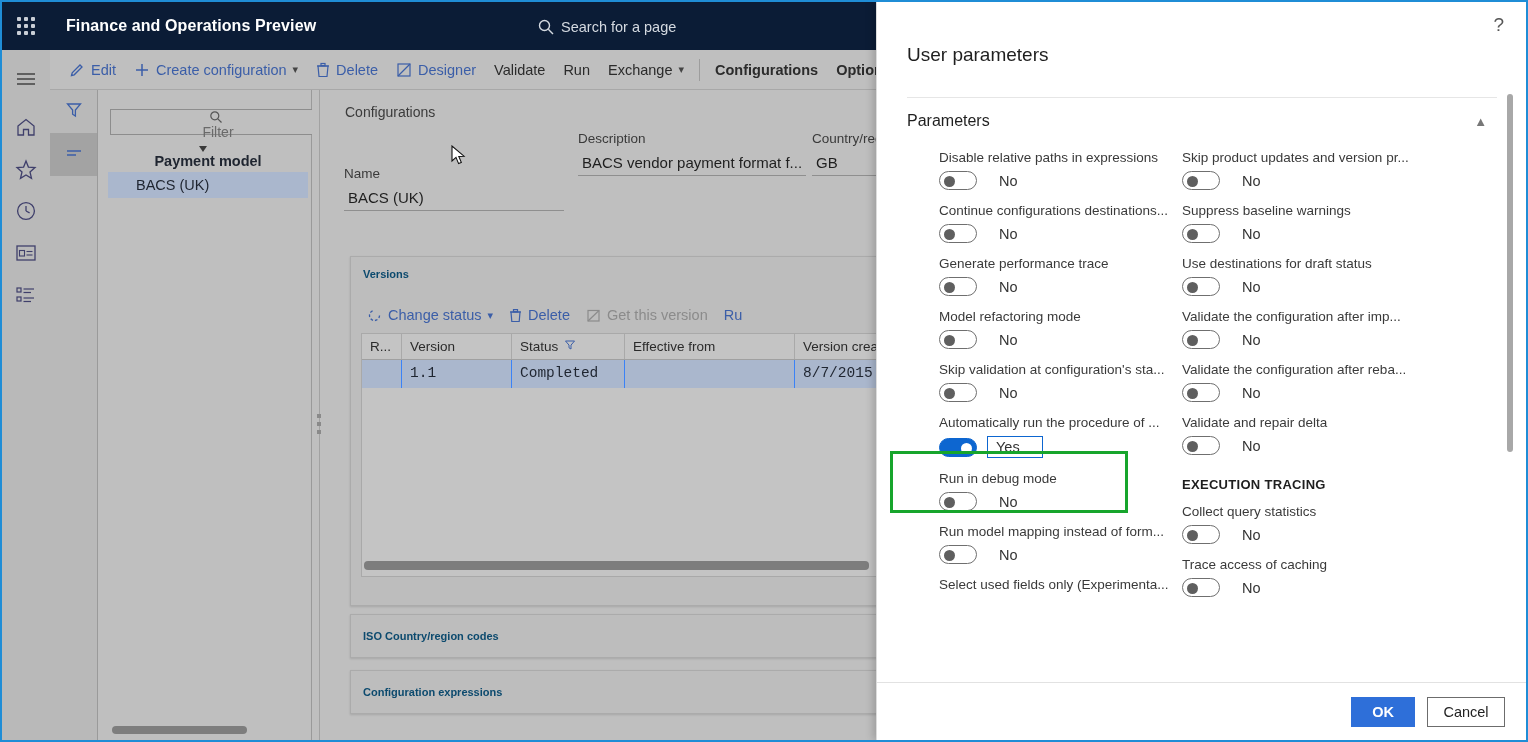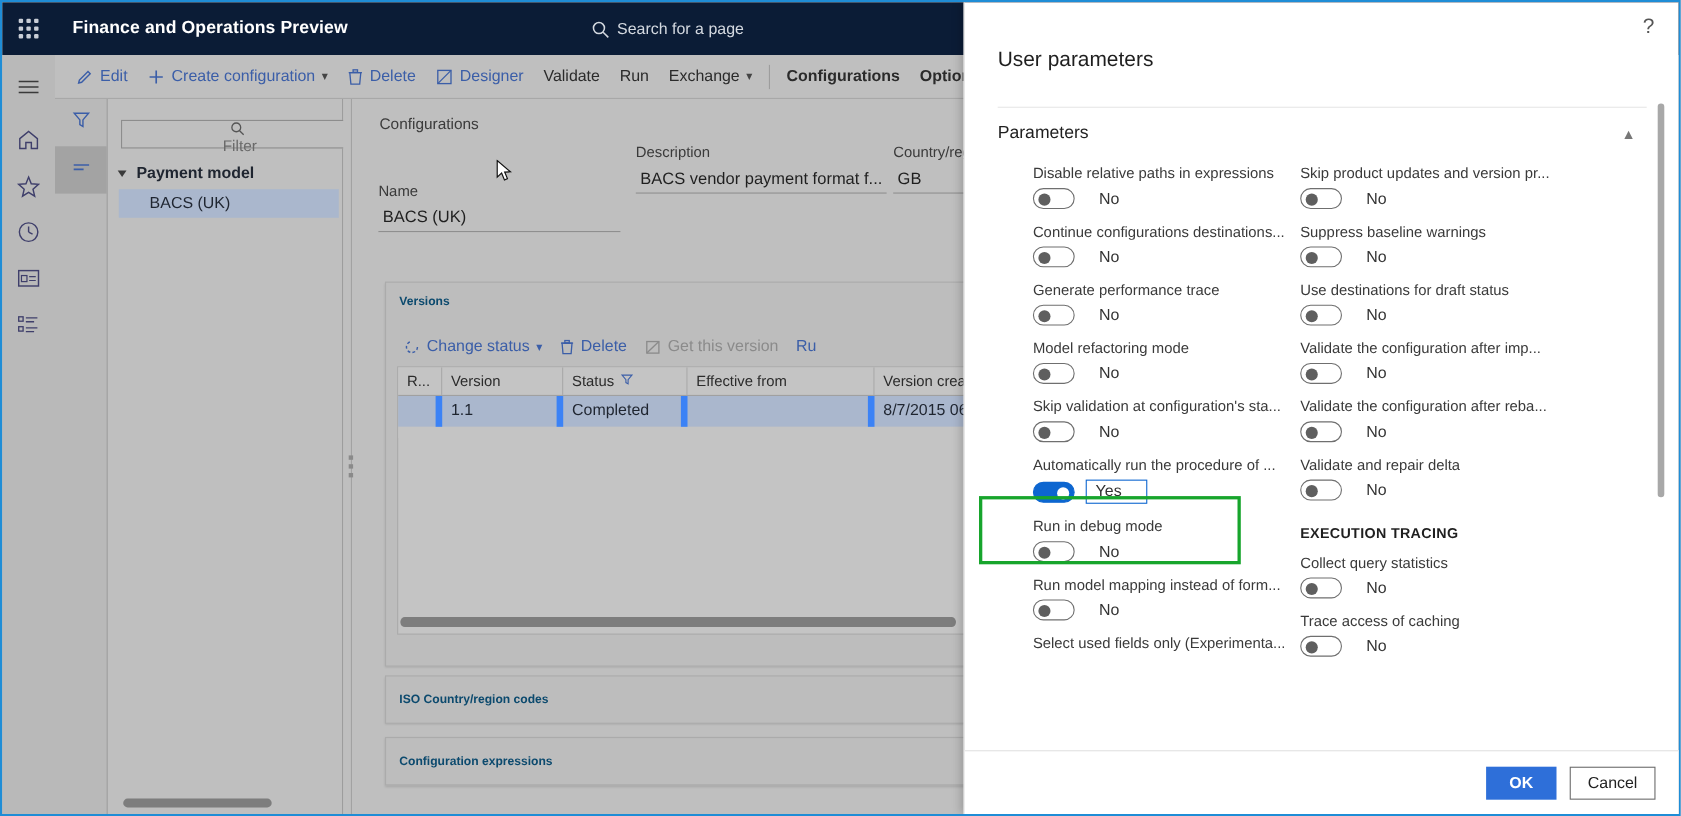--- a/index.html
+++ b/index.html
@@ -84,21 +84,21 @@
   }
   #filter-input {
     position: absolute; left: 12px; top: 19px; width: 216px; height: 26px;
     background: #bfbfbf; border: 1px solid #8d8d8d;
     display: flex; align-items: center; padding: 0 6px; cursor: text; flex-direction: column;
   }
   #filter-input .mag { width: 14px; height: 14px; margin-right: 5px; }
   #filter-ph { color: #6a6a6a; font-size: 14px; }
   .tree-group {
     position: absolute; left: 10px; top: 55px; width: 200px; height: 26px;
-    display: flex; align-items: center; cursor: pointer;
+    display: flex; align-items: center; cursor: pointer; flex-direction: column;
   }
   .tri { width: 0; height: 0; border-left: 6px solid #3a3a3a; border-top: 4px solid transparent;
          border-bottom: 4px solid transparent; transform: rotate(90deg); margin-right: 10px; }
   .tree-group span { font-size: 14.5px; font-weight: bold; color: #1f2530; }
   .tree-item {
     position: absolute; left: 10px; top: 82px; width: 200px; height: 26px;
     background: #aab7cd; display: flex; align-items: center; padding-left: 28px;
     font-size: 14.5px; color: #1f2530; cursor: pointer;
   }
   #nav-hscroll {
@@ -135,21 +135,21 @@
   #vers-toolbar { position: absolute; left: 0; top: 40px; width: 100%; height: 36px; display: flex; align-items: center; padding-left: 8px; }
   .vtb { display: flex; align-items: center; height: 36px; padding: 0 8px; font-size: 14.5px; color: #3b5ea8; cursor: pointer; white-space: nowrap; }
   .vtb.dim { color: #8b8b8b; cursor: default; }
   .vtb .ci { margin-right: 6px; display: inline-flex; }
   .vtb .chev { margin-left: 6px; font-size: 11px; }
 
   #grid { position: absolute; left: 10px; top: 76px; right: 10px; bottom: 28px; background: #c4c4c4; border: 1px solid #a9a9a9; }
   #grid .hdr { display: flex; height: 26px; border-bottom: 1px solid #a0a0a0; background: #c4c4c4; }
   #grid .hdr .c { font-size: 13.5px; color: #2b2b2b; padding: 5px 8px; border-right: 1px solid #a9a9a9; overflow: hidden; white-space: nowrap; display: flex; align-items: center; }
   #grid .row { display: flex; height: 28px; background: #aab7cd; }
-  #grid .row .c { font-size: 14.5px; color: #1f2530; padding: 5px 8px; border-right: 6px solid #3b82f6; overflow: hidden; white-space: nowrap; }
+  #grid .row .c { font-size: 14.5px; color: #1f2530; padding: 5px 8px; border-right: 1px solid #3b82f6; overflow: hidden; white-space: nowrap; font-family: Liberation Mono, monospace; }
   #grid .rowspace { height: 10px; background: #c4c4c4; }
   .c0 { width: 40px; } .c1 { width: 110px; } .c2 { width: 113px; } .c3 { width: 170px; } .c4 { width: 200px; }
   #grid-hscroll { position: absolute; left: 0; bottom: 6px; width: 100%; height: 9px; display: flex; }
   #grid-hscroll i { display: block; margin-left: 2px; width: 505px; height: 9px; background: #7d7d7d; border-radius: 4px; }
 
   .collapsed-card { display: flex; align-items: center; padding-left: 12px; cursor: pointer; }
 
   
   #dialog {
     position: absolute; right: 0; top: 0; width: 650px; height: 738px;

